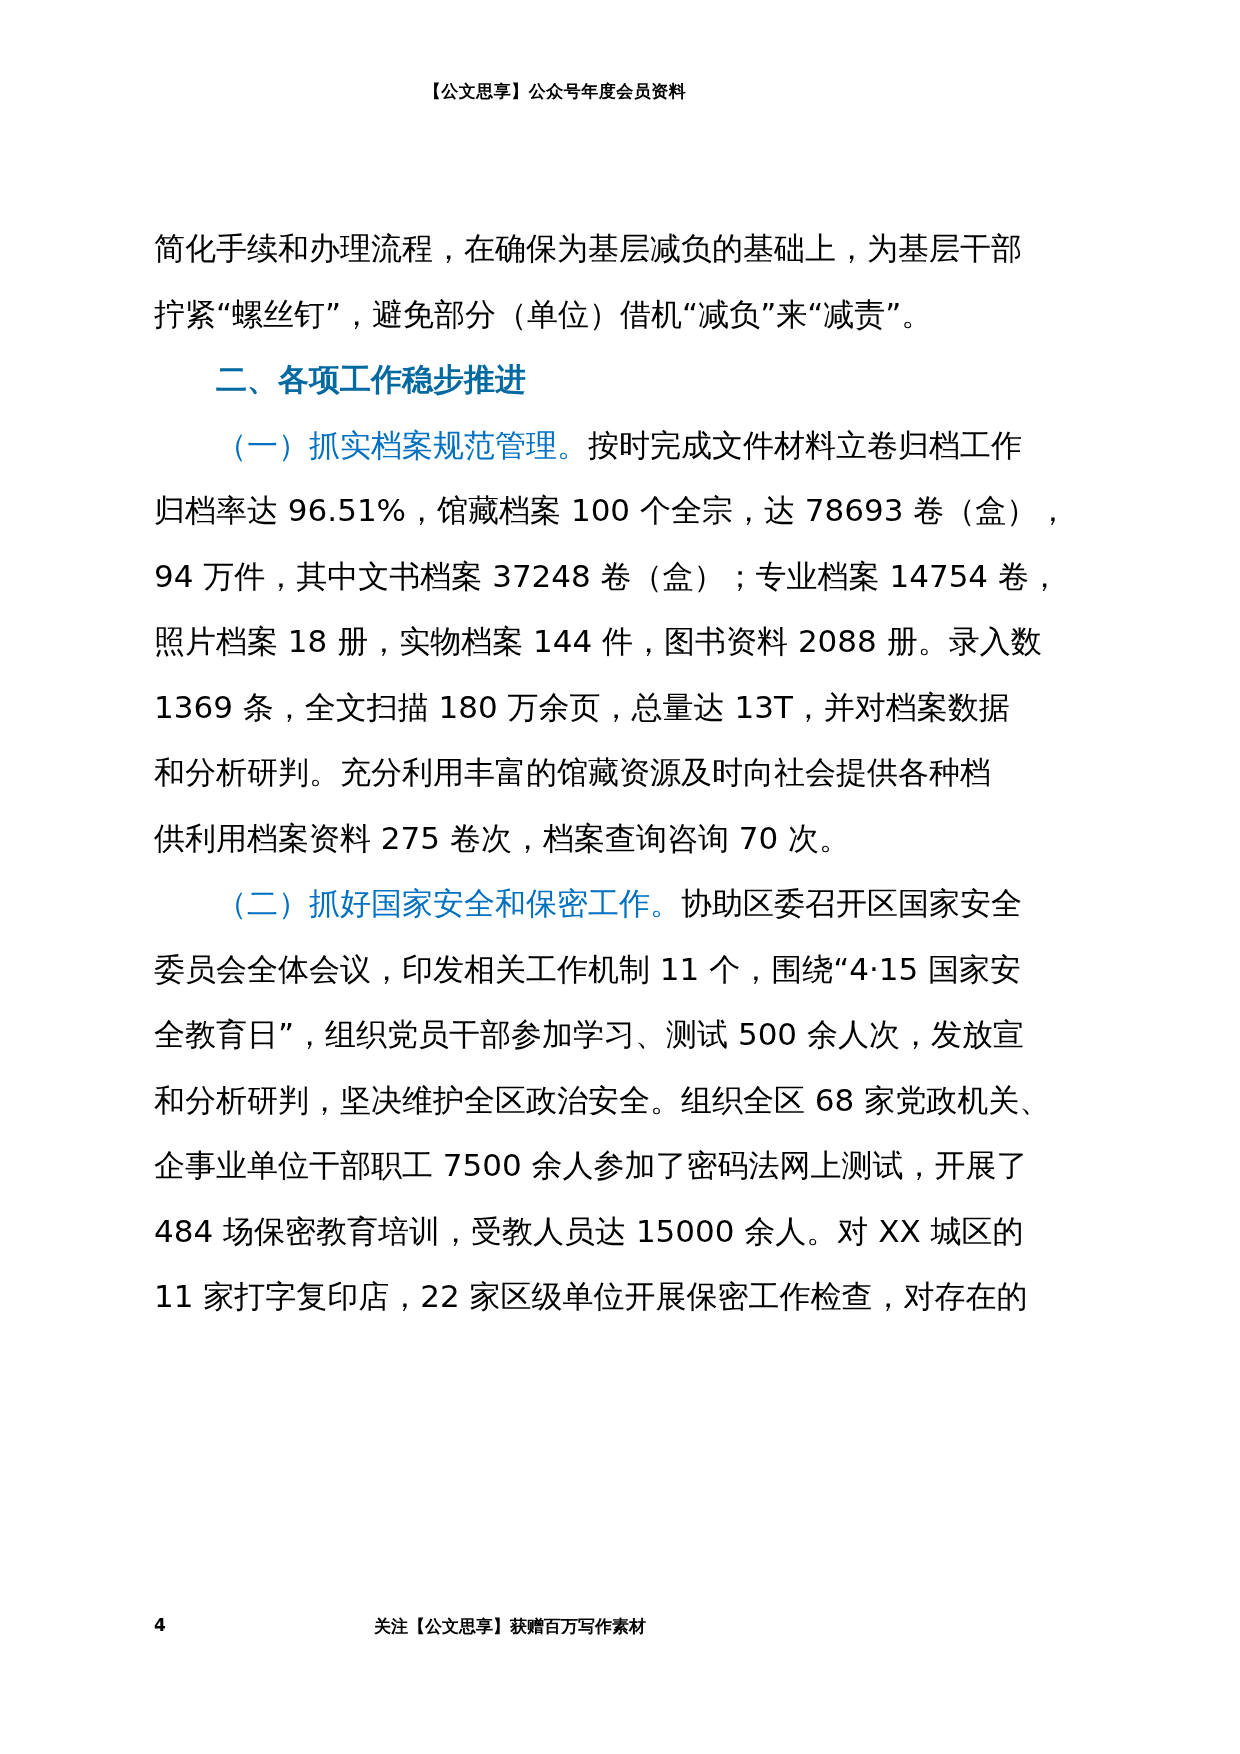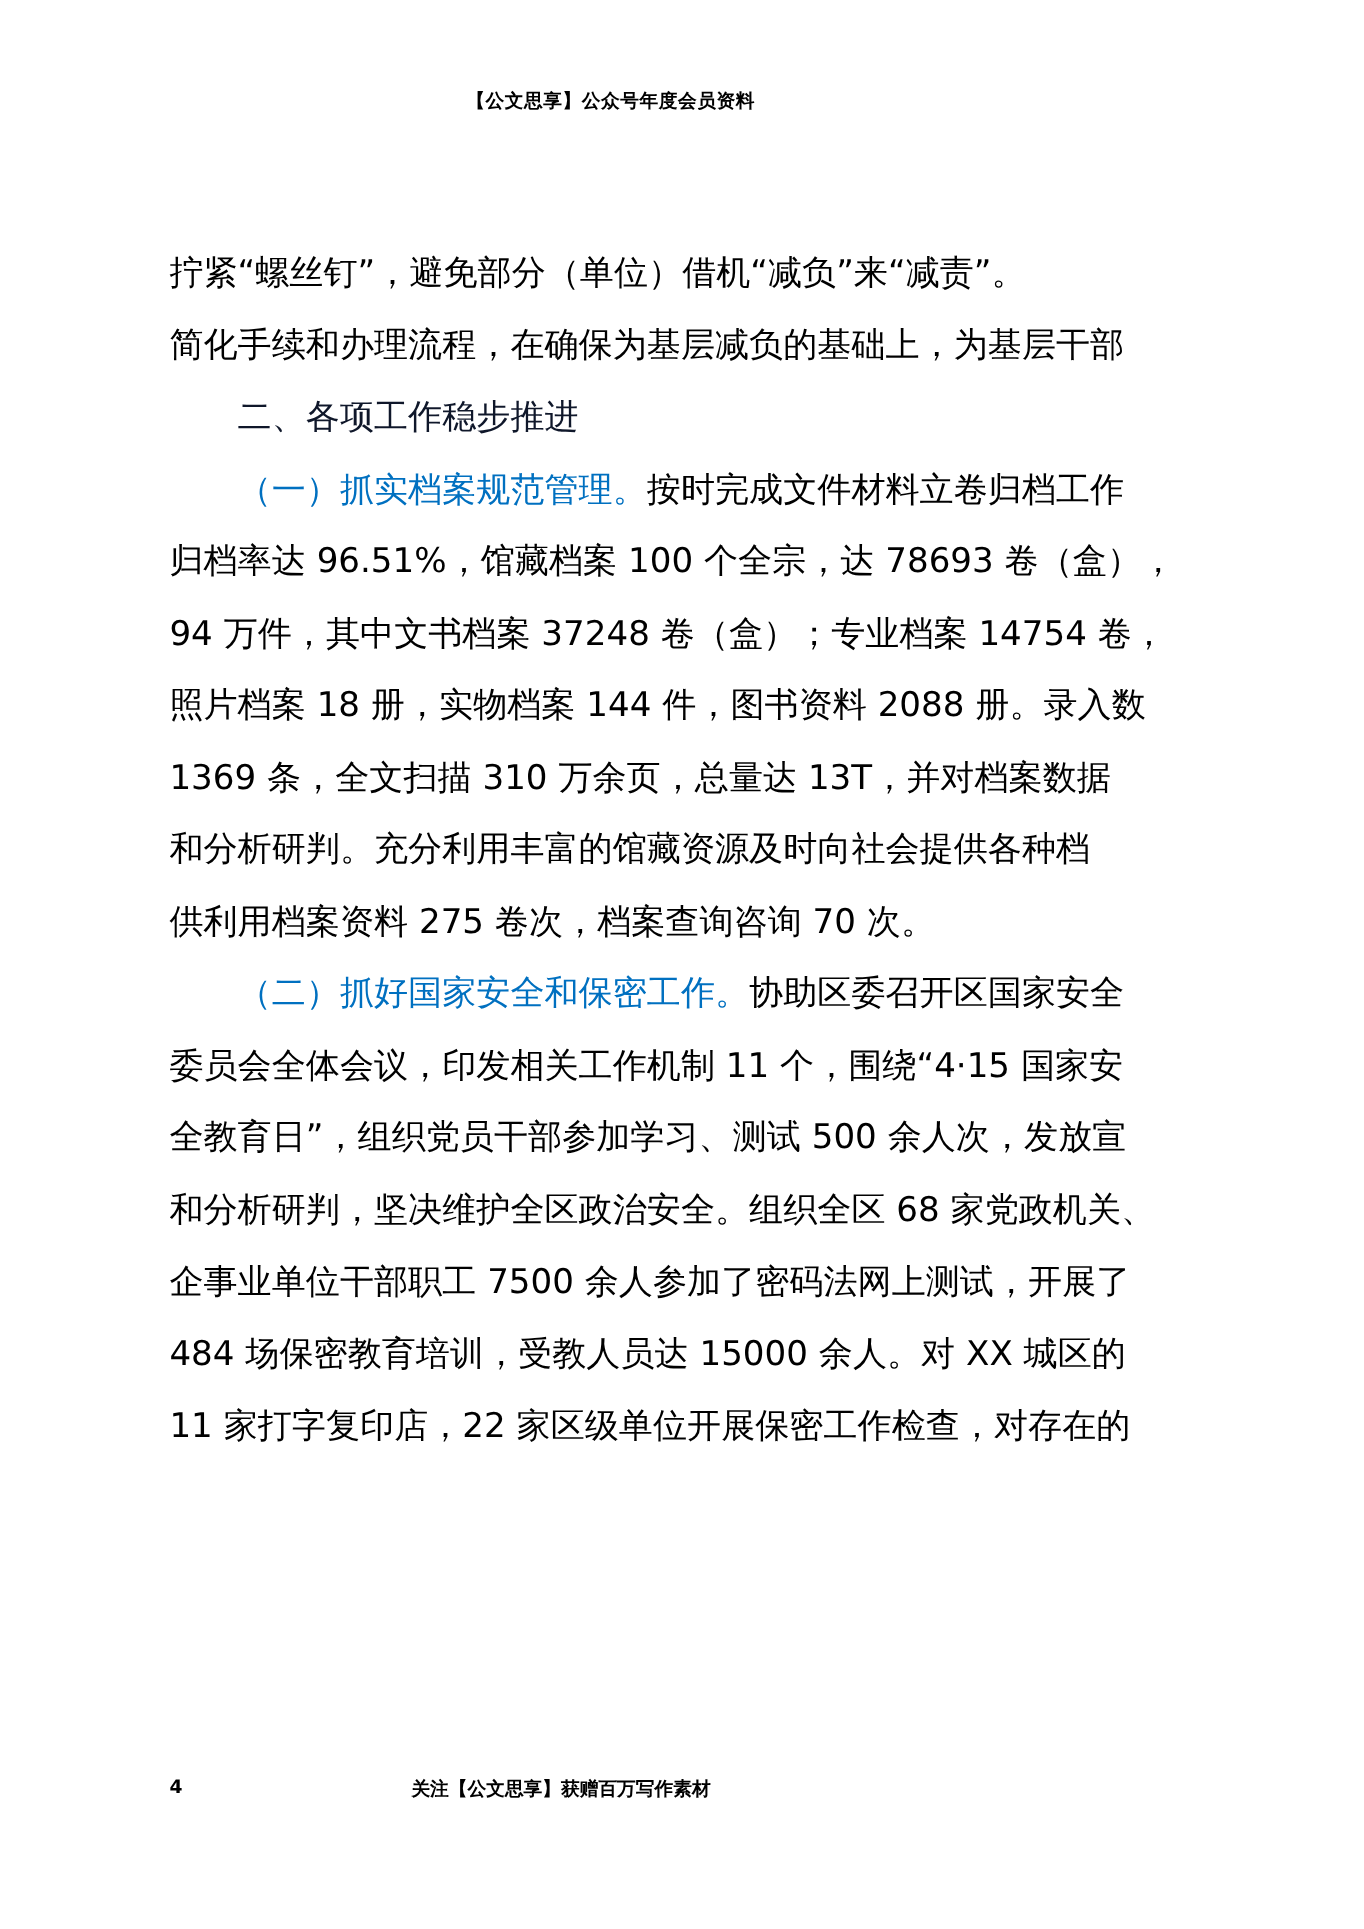--- a/index.html
+++ b/index.html
@@ -35,22 +35,22 @@
     }
     .line {
       display: block;
       white-space: nowrap;
       height: 65.5px;
     }
     .indent {
       padding-left: 62px;
     }
     .section-heading {
-      color: #0f172a;
-      font-weight: normal;
+      color: #0369a1;
+      font-weight: bold;
     }
     .subheading {
       color: #0070c0;
     }
     .page-footer {
       position: absolute;
       top: 1615px;
       left: 0;
       width: 1240px;
       height: 30px;
@@ -71,28 +71,28 @@
     }
   </style>
 </head>
 <body>
 
 <div class="page-header">
   <span>【公文思享】公众号年度会员资料</span>
 </div>
 
 <div class="body-text">
+  <span class="line">简化手续和办理流程，在确保为基层减负的基础上，为基层干部</span>
   <span class="line">拧紧“螺丝钉”，避免部分（单位）借机“减负”来“减责”。</span>
-  <span class="line">简化手续和办理流程，在确保为基层减负的基础上，为基层干部</span>
   <span class="line indent section-heading">二、各项工作稳步推进</span>
   <span class="line indent"><span class="subheading">（一）抓实档案规范管理。</span><span>按时完成文件材料立卷归档工作</span></span>
   <span class="line">归档率达 96.51%，馆藏档案 100 个全宗，达 78693 卷（盒），</span>
   <span class="line">94 万件，其中文书档案 37248 卷（盒）；专业档案 14754 卷，</span>
   <span class="line">照片档案 18 册，实物档案 144 件，图书资料 2088 册。录入数</span>
-  <span class="line">1369 条，全文扫描 310 万余页，总量达 13T，并对档案数据</span>
+  <span class="line">1369 条，全文扫描 180 万余页，总量达 13T，并对档案数据</span>
   <span class="line">和分析研判。充分利用丰富的馆藏资源及时向社会提供各种档</span>
   <span class="line">供利用档案资料 275 卷次，档案查询咨询 70 次。</span>
   <span class="line indent"><span class="subheading">（二）抓好国家安全和保密工作。</span><span>协助区委召开区国家安全</span></span>
   <span class="line">委员会全体会议，印发相关工作机制 11 个，围绕“4·15 国家安</span>
   <span class="line">全教育日”，组织党员干部参加学习、测试 500 余人次，发放宣</span>
   <span class="line">和分析研判，坚决维护全区政治安全。组织全区 68 家党政机关、</span>
   <span class="line">企事业单位干部职工 7500 余人参加了密码法网上测试，开展了</span>
   <span class="line">484 场保密教育培训，受教人员达 15000 余人。对 XX 城区的</span>
   <span class="line">11 家打字复印店，22 家区级单位开展保密工作检查，对存在的</span>
 </div>

